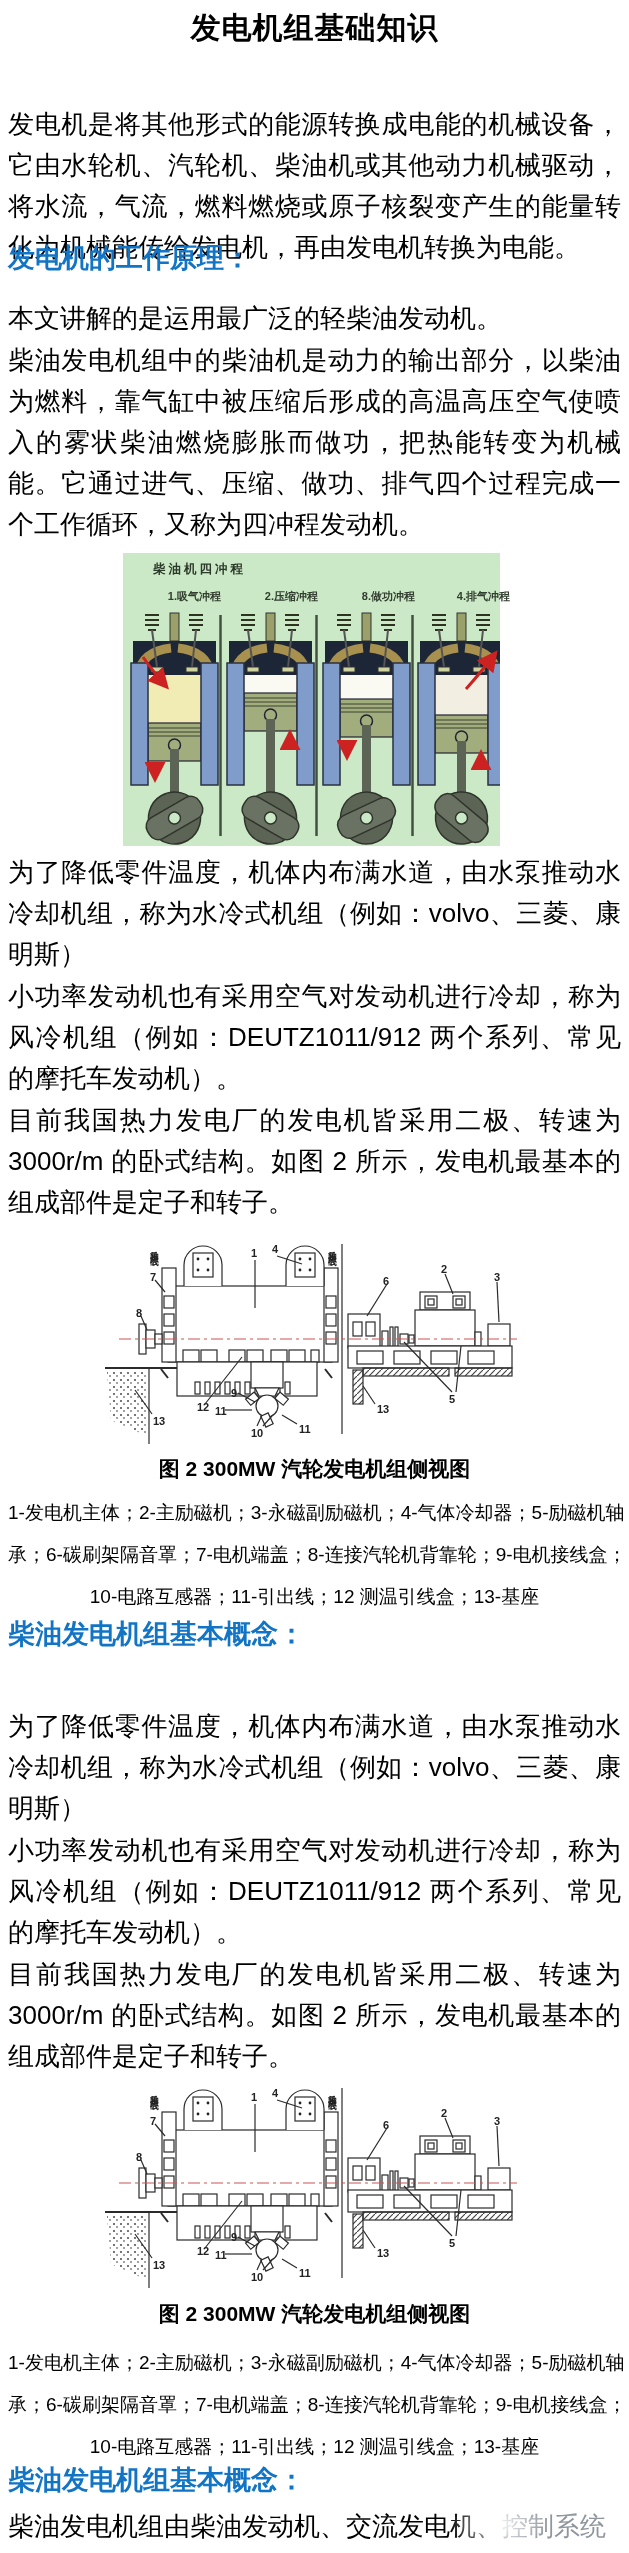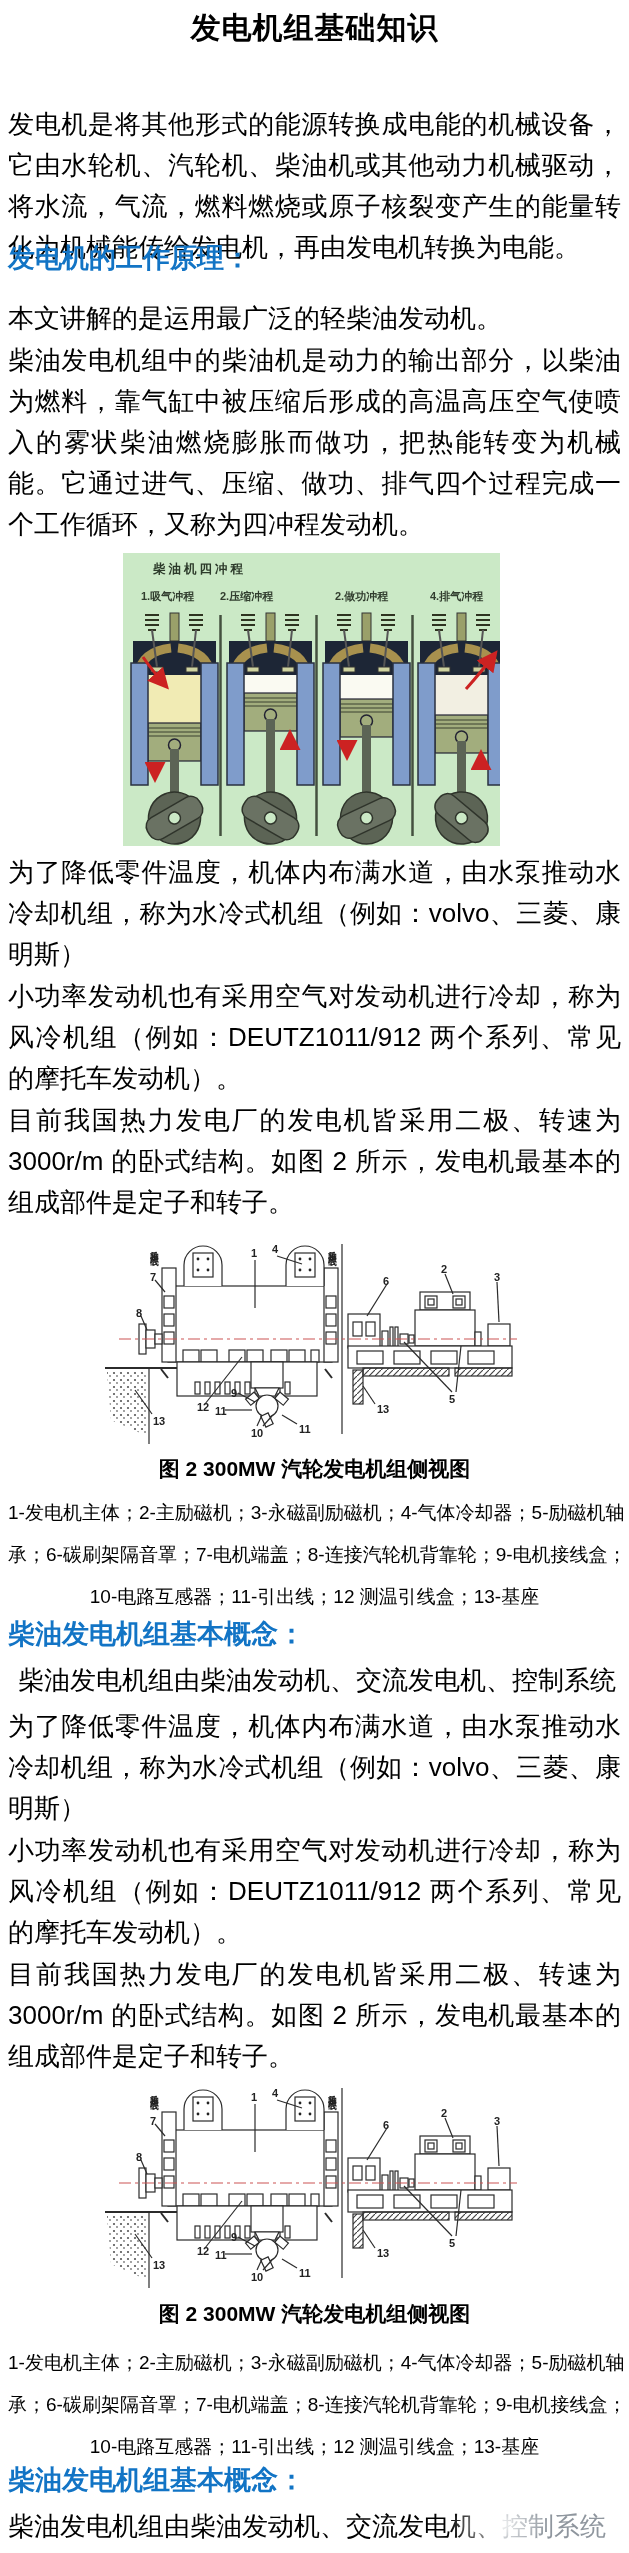--- a/index.html
+++ b/index.html
@@ -29,21 +29,21 @@
   .legend { position:absolute; left:8px; width:613px; font-size:19px; line-height:42px; }
   .legend div { text-align:center; white-space:nowrap; }
   
   .fig1 { position:absolute; left:123px; top:553px; width:377px; height:293px; }
   .fig1 svg { position:absolute; left:0; top:0; }
   .fig1-title {
     position:absolute; left:30px; top:8px; width:160px;
     font-size:12.5px; font-weight:bold; letter-spacing:3px; color:#2c3a2a;
   }
   .fig1-label {
-    position:absolute; top:36px; width:80px; text-align:left;
+    position:absolute; top:36px; width:80px; text-align:right;
     font-size:11px; font-weight:bold; color:#313d2e;
   }
   
   .fig2 { position:absolute; left:105px; width:420px; height:212px; }
   .fig2 svg { position:absolute; left:0; top:0; }
   .callout {
     position:absolute; font-size:11px; font-weight:bold; color:#222; line-height:11px;
   }
   .axis-label {
     position:absolute; writing-mode:vertical-rl; font-size:8.5px; font-weight:bold;
@@ -163,22 +163,22 @@
             <circle r="6" fill="#cbe9c6"></circle>
         </g>
         <use href="#cylhead"></use>
         <path d="M48,78 Q64,60 76,44" stroke="#cc2222" stroke-width="3" fill="none" marker-end="url(#ra)"></path>
         <path d="M63,158 V144" stroke="#cc2222" stroke-width="3" fill="none" marker-end="url(#ra)"></path>
         <path d="M62,240 Q43,252 26,240" stroke="#cc2222" stroke-width="2.5" fill="none" marker-end="url(#ra)"></path>
       </g>
     </svg>
     <span class="fig1-title">柴油机四冲程</span>
     <span class="fig1-label" style="left:18px">1.吸气冲程</span>
-    <span class="fig1-label" style="left:97px">2.压缩冲程</span>
-    <span class="fig1-label" style="left:212px">2.做功冲程</span>
+    <span class="fig1-label" style="left:115px">2.压缩冲程</span>
+    <span class="fig1-label" style="left:212px">8.做功冲程</span>
     <span class="fig1-label" style="left:307px">4.排气冲程</span>
   </div>
 
   <div class="para" style="top:852px">为了降低零件温度，机体内布满水道，由水泵推动水冷却机组，称为水冷式机组（例如：volvo、三菱、康明斯）</div>
   <div class="para" style="top:976px">小功率发动机也有采用空气对发动机进行冷却，称为风冷机组（例如：DEUTZ1011/912 两个系列、常见的摩托车发动机）。</div>
   <div class="para" style="top:1100px">目前我国热力发电厂的发电机皆采用二极、转速为3000r/m 的卧式结构。如图 2 所示，发电机最基本的组成部件是定子和转子。</div>
 
   <div class="fig2" style="top:1238px">
     <svg viewBox="0 0 420 212" width="420" height="212">
       <defs>
@@ -333,21 +333,20 @@
   <div class="fig-caption" style="top:1455px">图 2 300MW 汽轮发电机组侧视图</div>
 
   <div class="legend" style="top:1492px">
     <div>1-发电机主体；2-主励磁机；3-永磁副励磁机；4-气体冷却器；5-励磁机轴</div>
     <div>承；6-碳刷架隔音罩；7-电机端盖；8-连接汽轮机背靠轮；9-电机接线盒；</div>
     <div>10-电路互感器；11-引出线；12 测温引线盒；13-基座</div>
   </div>
 
   <div class="head-blue" style="top:1616px">柴油发电机组基本概念：</div>
 
-  <div class="para oneline indent" style="top:1660px">柴油发电机组由柴油发动机、交流发电机、控制系统</div>
   <div class="para" style="top:1706px">为了降低零件温度，机体内布满水道，由水泵推动水冷却机组，称为水冷式机组（例如：volvo、三菱、康明斯）</div>
   <div class="para" style="top:1830px">小功率发动机也有采用空气对发动机进行冷却，称为风冷机组（例如：DEUTZ1011/912 两个系列、常见的摩托车发动机）。</div>
   <div class="para" style="top:1954px">目前我国热力发电厂的发电机皆采用二极、转速为3000r/m 的卧式结构。如图 2 所示，发电机最基本的组成部件是定子和转子。</div>
 
   <div class="fig2" style="top:2082px">
     <svg viewBox="0 0 420 212" width="420" height="212">
       <use href="#gdraw"></use>
     </svg>
     <span class="axis-label" style="left:44px;top:6px">轴承中心线</span>
     <span class="axis-label" style="left:222px;top:6px">轴承中心线</span>

